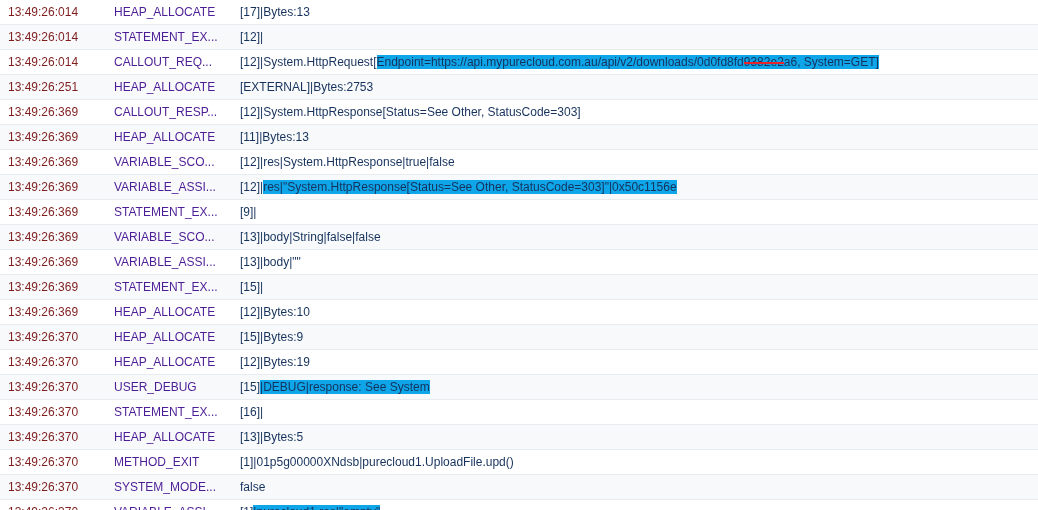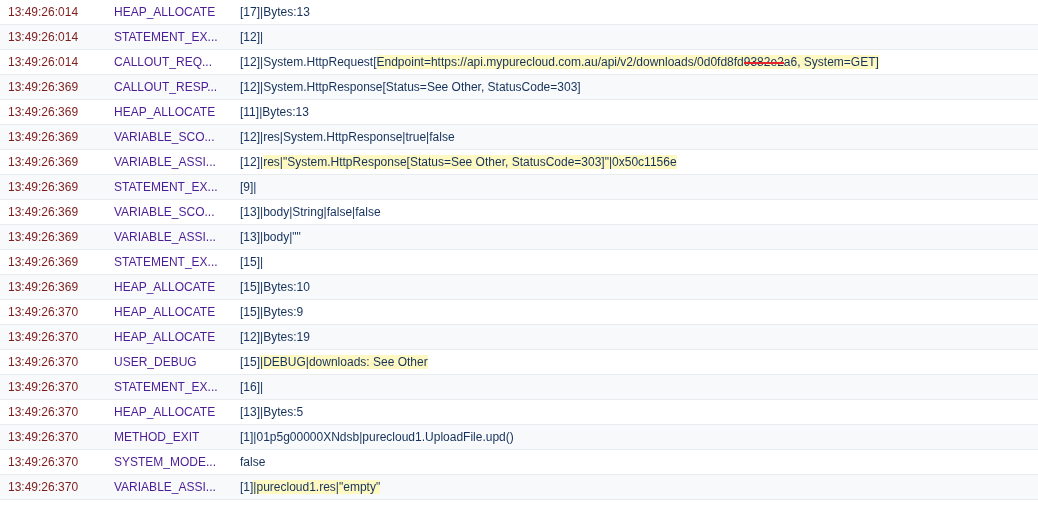--- a/index.html
+++ b/index.html
@@ -4,21 +4,21 @@
 <style>
   html,body{margin:0;padding:0;font-family:Arial,Helvetica,sans-serif;font-size:12px;color:#333;background:#fff}
   .tbl{display:table;width:100%;border-collapse:collapse}
   .row{display:table-row}
   .row:nth-child(odd){background:#fff}
   .row:nth-child(even){background:#f7f9fb}
   .cell{display:table-cell;padding:5px 8px;border-bottom:1px solid #e8ecef;vertical-align:middle;white-space:nowrap}
   .c-time{width:90px;color:#7f1d1d}
   .c-event{width:110px;color:#4c1d95;overflow:hidden;text-overflow:ellipsis}
   .c-detail{color:#16325c}
-  .hl{background:#fef9c3}
+  .hl{background:#0ea5e9}
   .strike{position:relative}
   .strike::after{content:"";position:absolute;left:0;right:0;top:50%;height:2px;background:#e7262b}
 </style>
 </head>
 <body>
 
 <div class="tbl" id="tbl">
     <div class="row">
       <div class="cell c-time">13:49:26:014</div>
       <div class="cell c-event">HEAP_ALLOCATE</div>
@@ -26,20 +26,25 @@
     </div>
     <div class="row">
       <div class="cell c-time">13:49:26:014</div>
       <div class="cell c-event">STATEMENT_EX...</div>
       <div class="cell c-detail"><span>[12]|</span></div>
     </div>
     <div class="row">
       <div class="cell c-time">13:49:26:014</div>
       <div class="cell c-event">CALLOUT_REQ...</div>
       <div class="cell c-detail"><span>[12]|System.HttpRequest[</span><span class="hl">Endpoint=https://api.mypurecloud.com.au/api/v2/downloads/0d0fd8fd</span><span class="hl strike">9382e2</span><span class="hl">a6, System=GET]</span></div>
+    </div>
+    <div class="row">
+      <div class="cell c-time">13:49:26:251</div>
+      <div class="cell c-event">HEAP_ALLOCATE</div>
+      <div class="cell c-detail"><span>[EXTERNAL]|Bytes:2753</span></div>
     </div>
     <div class="row">
       <div class="cell c-time">13:49:26:369</div>
       <div class="cell c-event">CALLOUT_RESP...</div>
       <div class="cell c-detail"><span>[12]|System.HttpResponse[Status=See Other, StatusCode=303]</span></div>
     </div>
     <div class="row">
       <div class="cell c-time">13:49:26:369</div>
       <div class="cell c-event">HEAP_ALLOCATE</div>
       <div class="cell c-detail"><span>[11]|Bytes:13</span></div>
@@ -70,36 +75,36 @@
       <div class="cell c-detail"><span>[13]|body|""</span></div>
     </div>
     <div class="row">
       <div class="cell c-time">13:49:26:369</div>
       <div class="cell c-event">STATEMENT_EX...</div>
       <div class="cell c-detail"><span>[15]|</span></div>
     </div>
     <div class="row">
       <div class="cell c-time">13:49:26:369</div>
       <div class="cell c-event">HEAP_ALLOCATE</div>
-      <div class="cell c-detail"><span>[15]|Bytes:10</span></div>
+      <div class="cell c-detail"><span>[12]|Bytes:10</span></div>
     </div>
     <div class="row">
       <div class="cell c-time">13:49:26:370</div>
       <div class="cell c-event">HEAP_ALLOCATE</div>
       <div class="cell c-detail"><span>[15]|Bytes:9</span></div>
     </div>
     <div class="row">
       <div class="cell c-time">13:49:26:370</div>
       <div class="cell c-event">HEAP_ALLOCATE</div>
       <div class="cell c-detail"><span>[12]|Bytes:19</span></div>
     </div>
     <div class="row">
       <div class="cell c-time">13:49:26:370</div>
       <div class="cell c-event">USER_DEBUG</div>
-      <div class="cell c-detail"><span>[15]</span><span class="hl">|DEBUG|downloads: See Other</span></div>
+      <div class="cell c-detail"><span>[15]</span><span class="hl">|DEBUG|response: See System</span></div>
     </div>
     <div class="row">
       <div class="cell c-time">13:49:26:370</div>
       <div class="cell c-event">STATEMENT_EX...</div>
       <div class="cell c-detail"><span>[16]|</span></div>
     </div>
     <div class="row">
       <div class="cell c-time">13:49:26:370</div>
       <div class="cell c-event">HEAP_ALLOCATE</div>
       <div class="cell c-detail"><span>[13]|Bytes:5</span></div>

